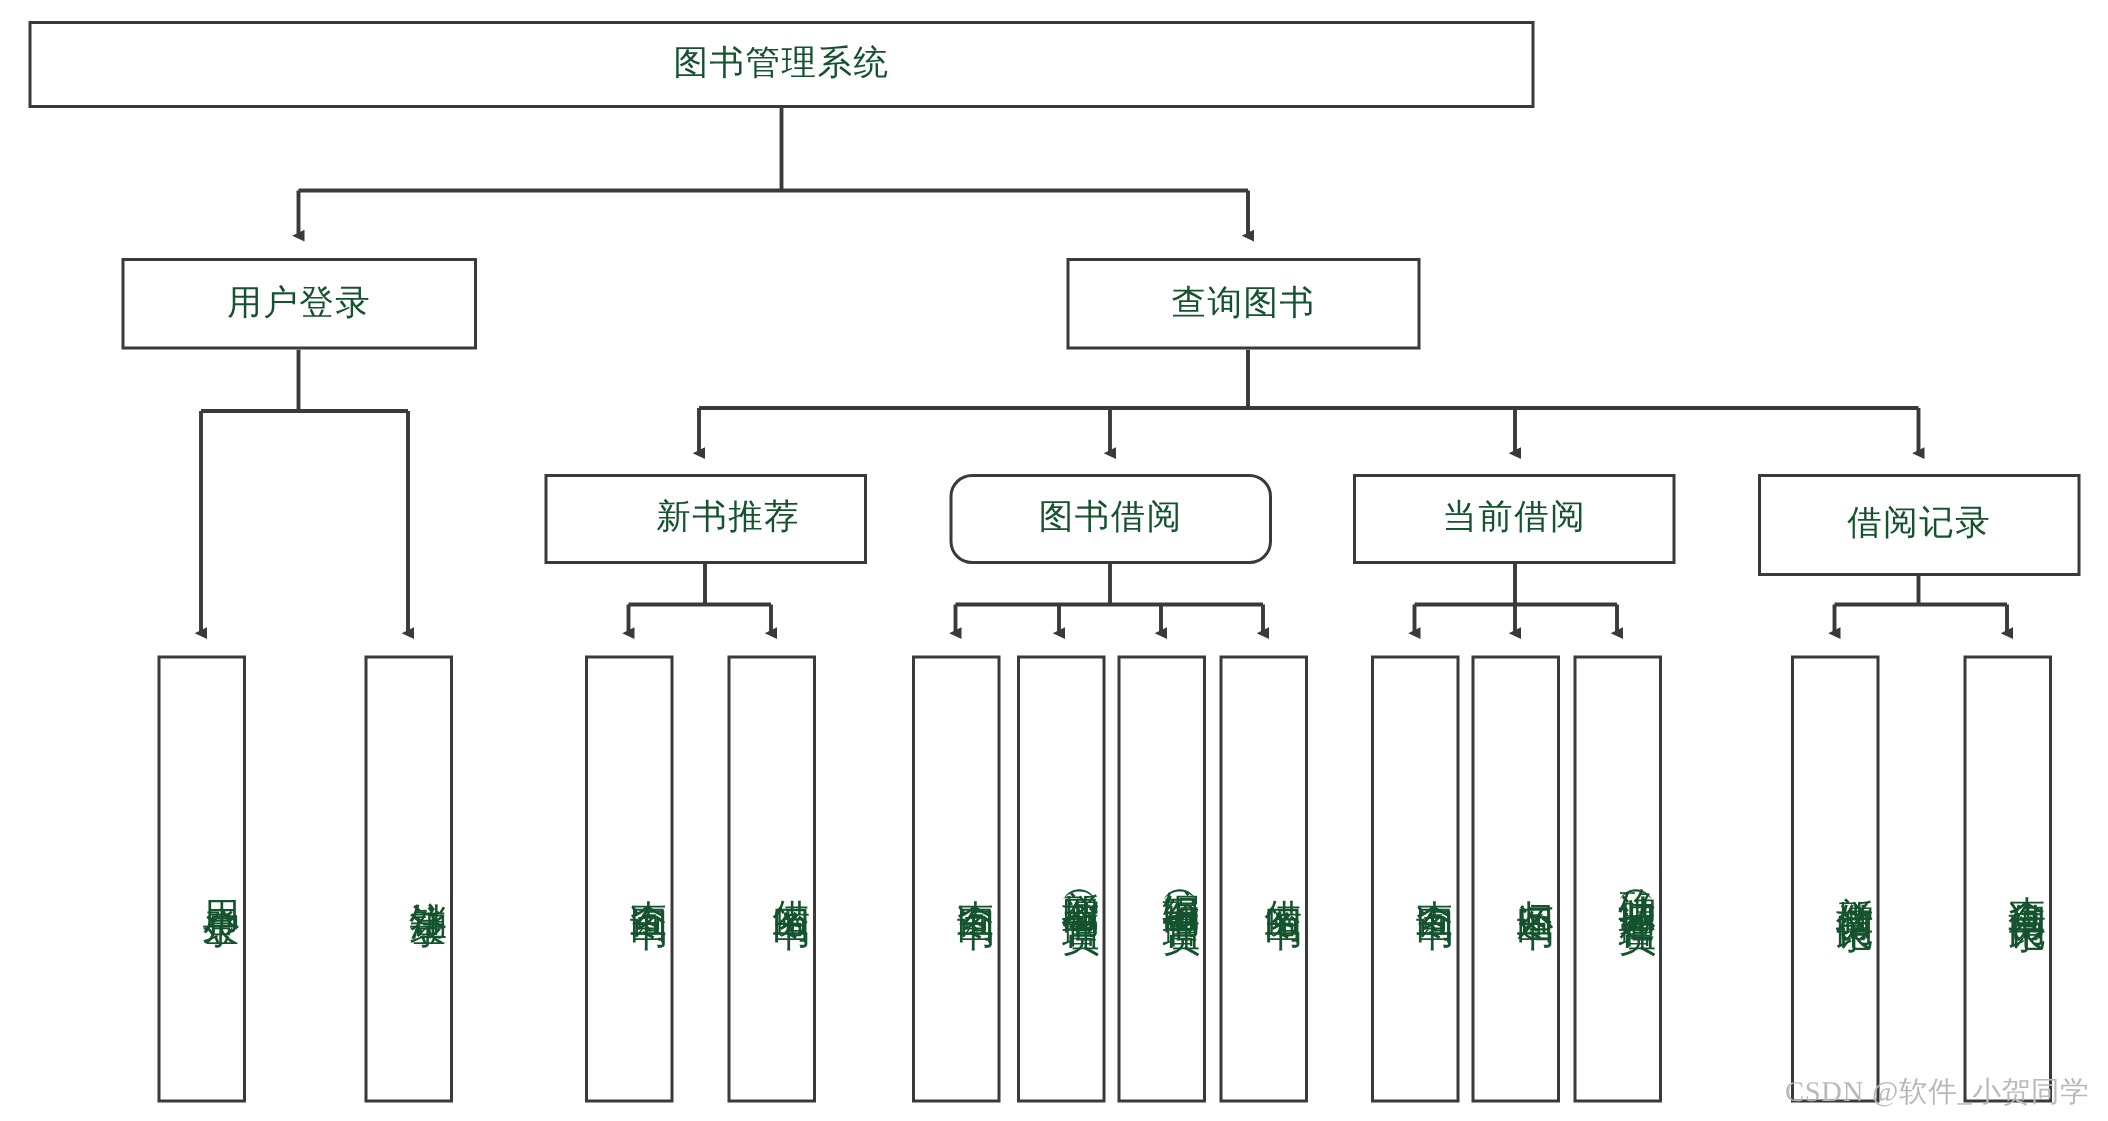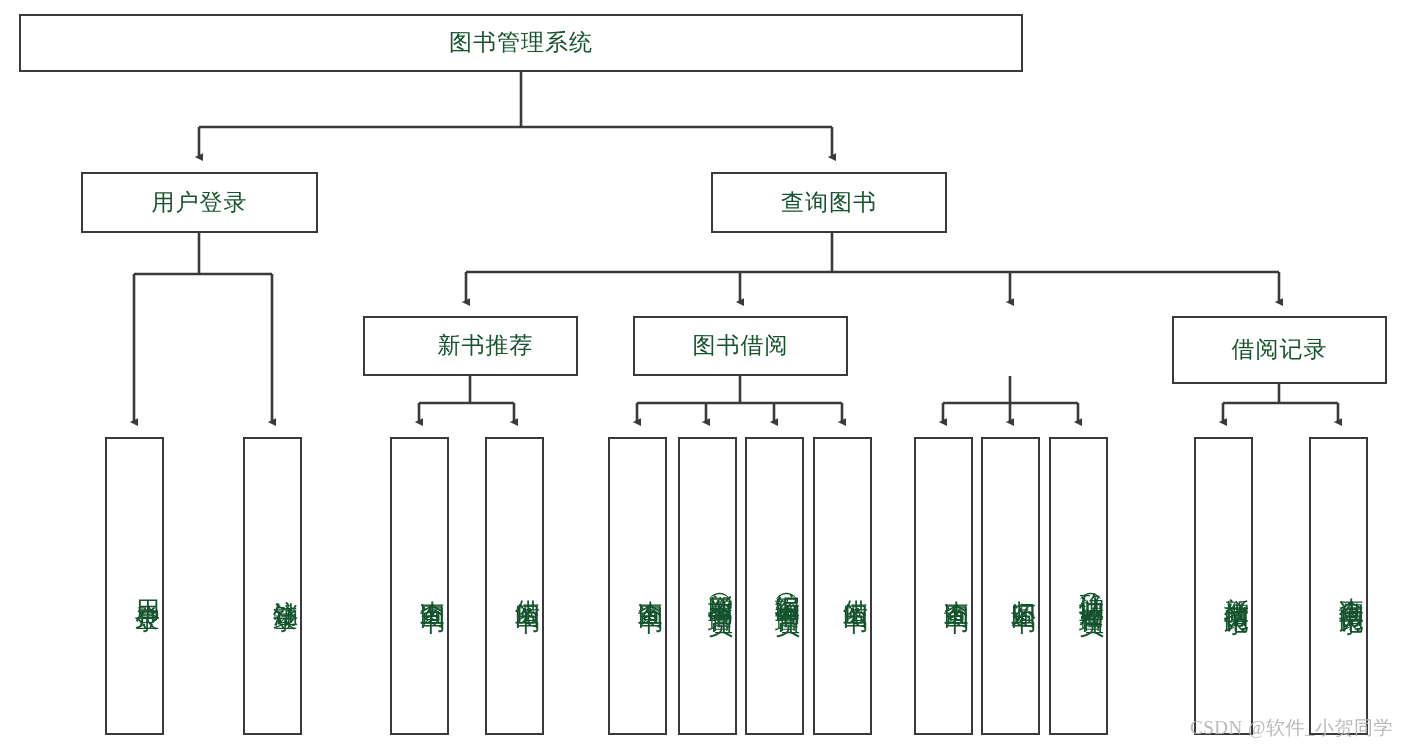--- a/index.html
+++ b/index.html
@@ -127,22 +127,25 @@
   <div class="node horiz" style="left:81px; top:172px; width:237px; height:61px;">
     <span>用户登录</span>
   </div>
   <div class="node horiz" style="left:711px; top:172px; width:236px; height:61px;">
     <span>查询图书</span>
   </div>
 
   <div class="node horiz" style="left:363px; top:316px; width:215px; height:60px;padding-left:36px;">
     <span>新书推荐</span>
   </div>
-  <div class="node horiz" style="left:633px; top:316px; width:215px; height:60px;">
+  <div class="node horiz" style="left:633px; top:316px; width:215px; height:60px;border-radius:15px;">
     <span>图书借阅</span>
+  </div>
+  <div class="node horiz" style="left:902px; top:316px; width:215px; height:60px;">
+    <span>当前借阅</span>
   </div>
   <div class="node horiz" style="left:1172px; top:316px; width:215px; height:68px;">
     <span>借阅记录</span>
   </div>
 
   <div class="node vert" style="left:105px; top:437px; width:59px; height:298px;">
     <span>用户登录</span>
   </div>
   <div class="node vert" style="left:243px; top:437px; width:59px; height:298px;">
     <span>注销登录</span>

